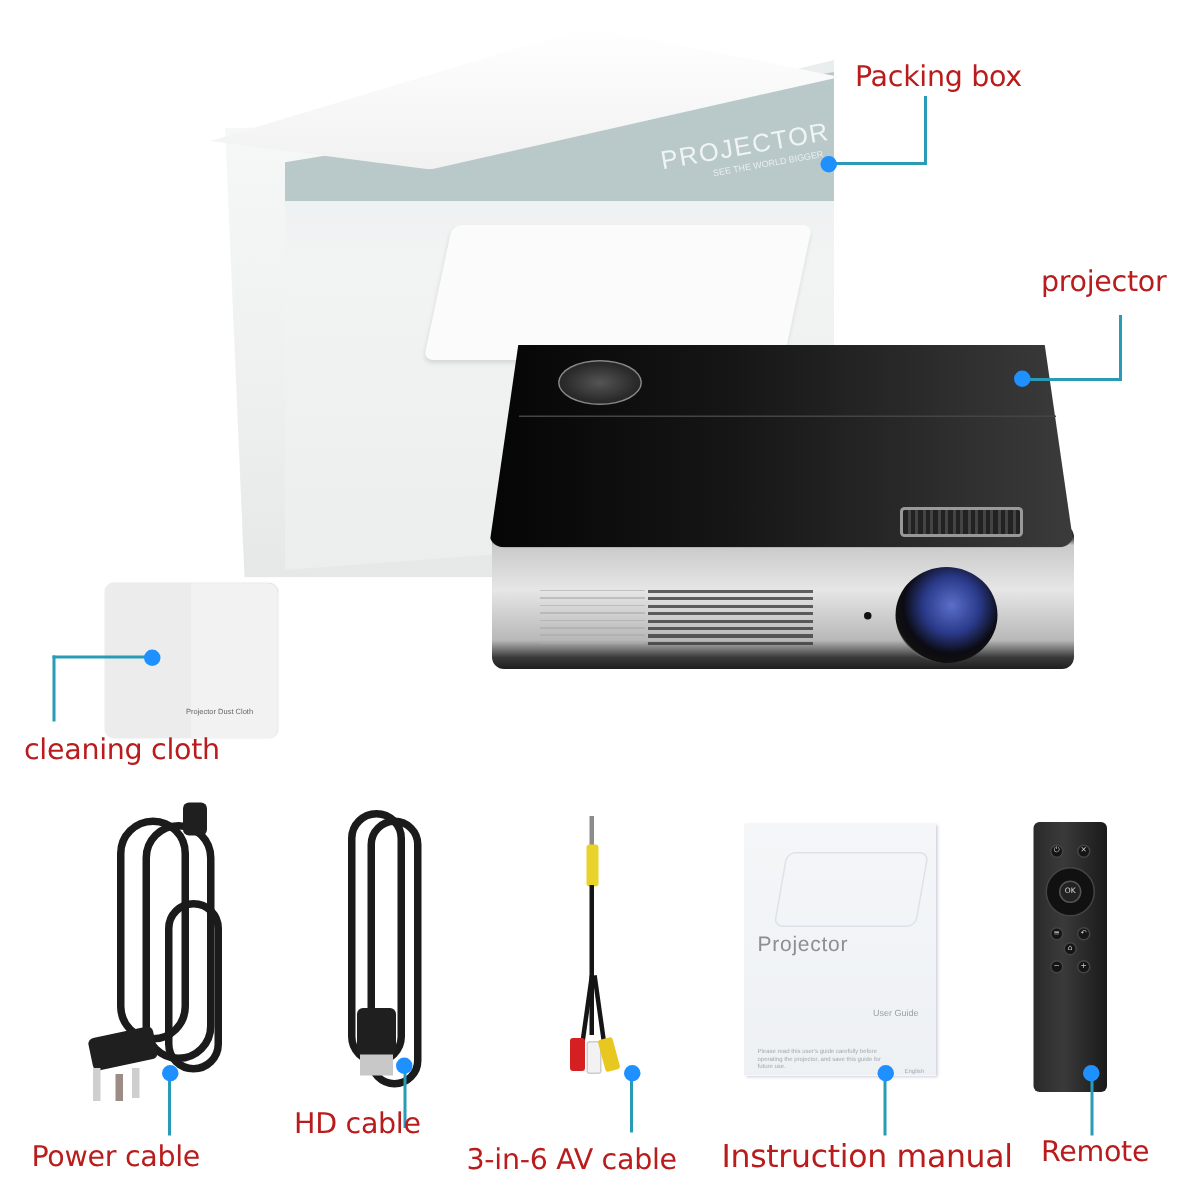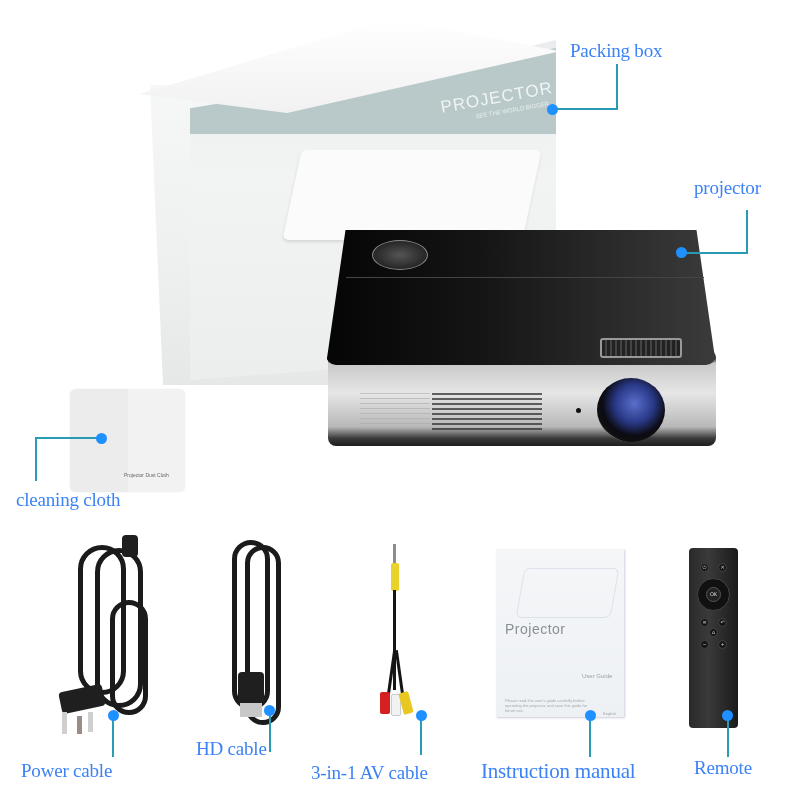--- a/index.html
+++ b/index.html
@@ -1,17 +1,17 @@
 <!DOCTYPE html>
 <html><head>
 <meta charset="utf-8">
 <style>
   * { box-sizing: border-box; margin: 0; padding: 0; }
   body { width: 800px; height: 800px; background: #ffffff; position: relative; overflow: hidden; font-family: "DejaVu Sans", sans-serif; }
-  .label { position: absolute; color: #3b82f6; font-size: 19px; white-space: nowrap; letter-spacing: -0.2px; font-family: Liberation Serif, serif; }
+  .label { position: absolute; color: #b91c1c; font-size: 19px; white-space: nowrap; letter-spacing: -0.2px; }
   .dot { position: absolute; width: 11px; height: 11px; border-radius: 50%; background: #1e90ff; }
   .line { position: absolute; background: #2a9bb5; }
 
   
   .box-front { position:absolute; left:150px; top:85px; width:260px; height:300px;
     background: linear-gradient(180deg,#f6f7f7 0%,#eef0f0 60%,#e6e8e8 100%);
     clip-path: polygon(0 0, 100% 0%, 100% 100%, 5% 100%); }
   .box-side { position:absolute; left:190px; top:40px; width:366px; height:340px;
     background: linear-gradient(180deg,#e9eded 0%,#f2f4f4 40%,#eceeee 100%);
     clip-path: polygon(0 26%, 100% 0, 100% 92%, 0 100%); }
@@ -166,21 +166,21 @@
 <div class="line" style="left:112px;top:717px;width:2px;height:40px;"></div>
 <div class="dot" style="left:108px;top:710px;"></div>
 <div class="label" style="left:21px;top:760px;">Power cable</div>
 
 <div class="line" style="left:269px;top:712px;width:2px;height:40px;"></div>
 <div class="dot" style="left:264px;top:705px;"></div>
 <div class="label" style="left:196px;top:738px;">HD cable</div>
 
 <div class="line" style="left:420px;top:717px;width:2px;height:38px;"></div>
 <div class="dot" style="left:416px;top:710px;"></div>
-<div class="label" style="left:311px;top:762px;">3-in-1 AV cable</div>
+<div class="label" style="left:311px;top:762px;">3-in-6 AV cable</div>
 
 <div class="line" style="left:589px;top:717px;width:2px;height:40px;"></div>
 <div class="dot" style="left:585px;top:710px;"></div>
 <div class="label" style="left:481px;top:759px;font-size:21px;">Instruction manual</div>
 
 <div class="line" style="left:727px;top:717px;width:2px;height:40px;"></div>
 <div class="dot" style="left:722px;top:710px;"></div>
 <div class="label" style="left:694px;top:757px;">Remote</div>
 
 </body></html>

